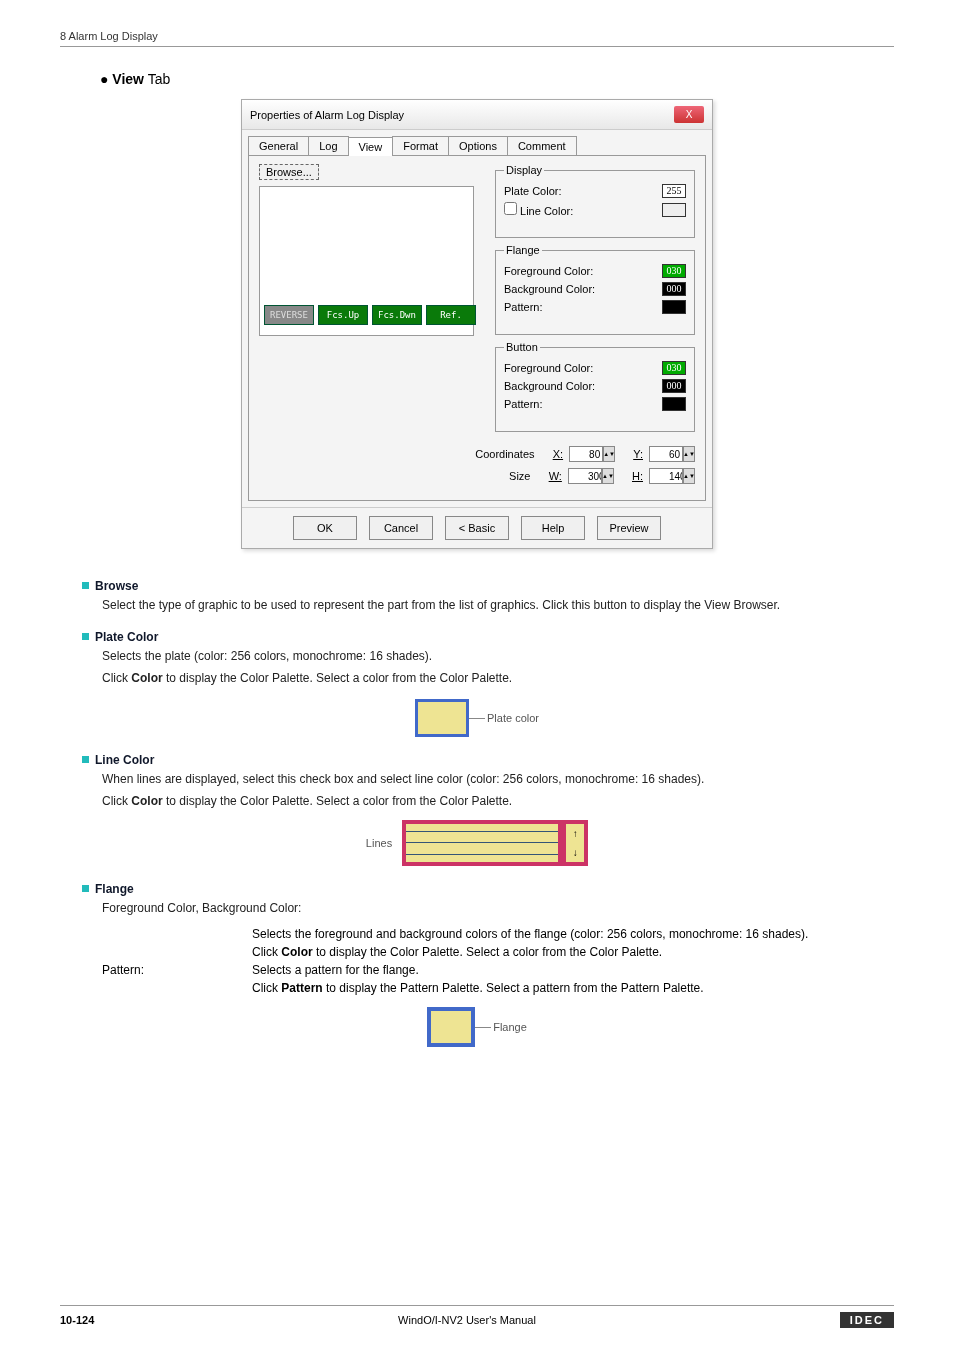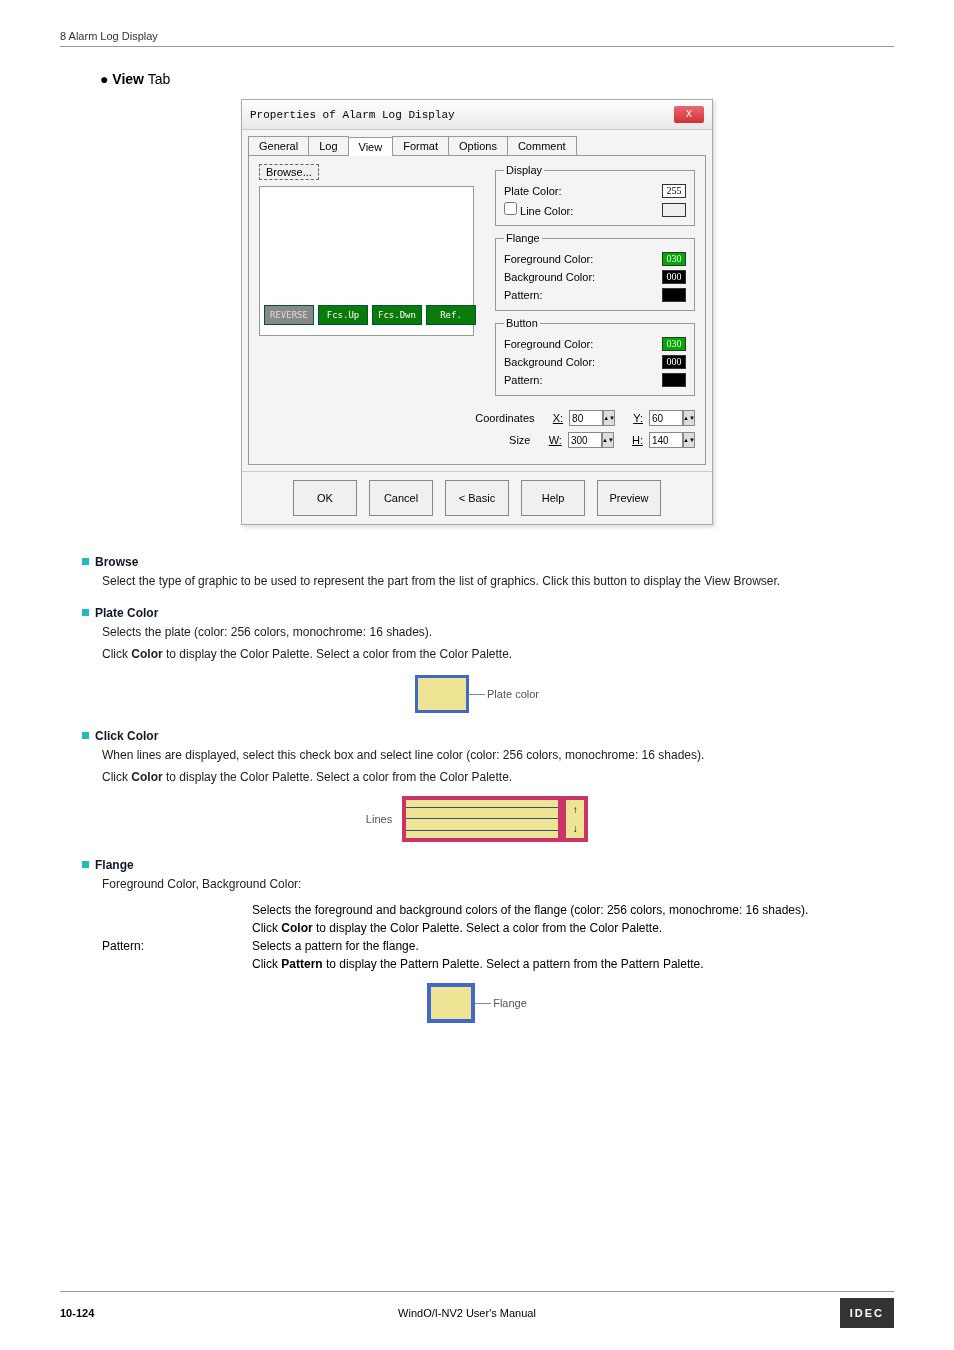--- a/index.html
+++ b/index.html
@@ -4,72 +4,72 @@
 <style>
   * { box-sizing: border-box; margin: 0; padding: 0; }
   body { width: 954px; height: 1350px; background: #fff; font-family: Arial, sans-serif; font-size: 12px; color: #000; position: relative; }
   .page { padding: 30px 60px 0 60px; }
   .crumb { font-size: 11px; color: #333; border-bottom: 1px solid #999; padding-bottom: 4px; margin-bottom: 24px; }
   .section-title { font-size: 14px; font-weight: bold; margin-left: 40px; margin-bottom: 12px; }
   .section-title .dot { font-size: 14px; }
   .section-title .tab-word { font-weight: normal; }
   
   .dialog { width: 472px; margin: 0 auto 30px auto; background: #f4f4f4; border: 1px solid #aaa; position: relative; box-shadow: 2px 2px 4px rgba(0,0,0,0.15); }
-  .titlebar { background: linear-gradient(#fff,#e8e8e8); padding: 6px 8px; font-size: 11px; display: flex; justify-content: space-between; align-items: center; border-bottom: 1px solid #ccc; font-family: Liberation Mono, monospace; }
+  .titlebar { background: linear-gradient(#fff,#e8e8e8); padding: 6px 8px; font-size: 11px; display: flex; justify-content: space-between; align-items: center; border-bottom: 1px solid #ccc; }
   .close-x { background: #d9534f; background: linear-gradient(#e67,#c33); color: #fff; width: 30px; height: 17px; text-align: center; font-size: 10px; border-radius: 2px; line-height: 17px; }
   .tabs { display: flex; padding: 6px 6px 0 6px; gap: 0; font-size: 11px; }
   .tab { padding: 3px 10px; border: 1px solid #999; border-bottom: none; background: #f4f4f4; margin-right: -1px; }
   .tab.active { background: #fff; position: relative; top: 1px; }
   .tabbody { border: 1px solid #999; margin: 0 6px 6px 6px; background: #f4f4f4; padding: 8px 10px 10px 10px; }
   .upper { display: flex; gap: 8px; }
   .leftcol { flex: 1; }
   .browse-btn { font-size: 11px; padding: 1px 6px; border: 1px dashed #666; background: #f0f0f0; }
   .preview-screen { margin-top: 6px; width: 215px; height: 150px; background: #fff; border: 1px solid #999; position: relative; }
   .toolbar-row { position: absolute; bottom: 10px; left: 4px; display: flex; gap: 4px; }
   .tb-btn { width: 50px; height: 20px; background: #0a7a0a; color: #fff; font-family: monospace; font-size: 9px; display: flex; align-items: center; justify-content: center; border: 1px solid #053; }
   .tb-btn.rev { background: #888; color: #ddd; }
   .rightcol { width: 200px; display: flex; flex-direction: column; gap: 6px; }
-  fieldset.grp { border: 1px solid #999; padding: 4px 8px 8px 8px; font-size: 11px; }
+  fieldset.grp { border: 1px solid #999; padding: 4px 8px 20px 8px; font-size: 11px; }
   fieldset.grp legend { font-size: 11px; padding: 0 2px; }
   .row { display: flex; align-items: center; justify-content: space-between; margin-top: 4px; }
   .swatch { width: 24px; height: 14px; border: 1px solid #333; display: inline-block; text-align: center; font-size: 10px; line-height: 12px; font-family: Liberation Serif, serif; }
   .sw-255 { background: #fff; color: #000; }
   .sw-blank { background: #eee; }
   .sw-030 { background: #0a0; color: #fff; text-align: center; }
   .sw-000 { background: #000; color: #fff; }
   .sw-solid { background: #000; }
   .coords { margin-top: 14px; font-size: 11px; }
   .coords .line { display: flex; justify-content: flex-end; gap: 6px; align-items: center; margin-bottom: 6px; }
   .coords label { text-decoration: underline; }
   .spin { display: inline-flex; align-items: center; }
-  .spin input { width: 34px; height: 16px; font-size: 10px; border: 1px solid #888; padding-left: 2px; }
+  .spin input { width: 34px; height: 16px; font-size: 10px; border: 1px solid #888; padding-left: 19px; }
   .spin .ar { width: 12px; height: 16px; background: #ddd; border: 1px solid #888; display: flex; flex-direction: column; font-size: 6px; line-height: 7px; align-items: center; justify-content: center; }
   .dlg-btns { display: flex; justify-content: center; gap: 12px; padding: 8px; border-top: 1px solid #ccc; }
-  .dlg-btn { width: 64px; height: 36px; font-size: 11px; background: #f0f0f0; border: 1px solid #888; }
+  .dlg-btn { width: 64px; height: 24px; font-size: 11px; background: #f0f0f0; border: 1px solid #888; }
   
   .sq-bullet { display: inline-block; width: 7px; height: 7px; background: #2aa; margin-right: 6px; position: relative; top: -1px; }
   .h3 { font-size: 12px; font-weight: bold; color: #0f172a; margin-top: 16px; margin-left: 22px; }
   .h3 .sq-bullet { background: #2bb; }
   .body-p { font-size: 12px; color: #222; margin: 4px 0 0 42px; line-height: 1.45; max-width: 810px; }
   .callout { display: flex; justify-content: center; margin: 12px 0; align-items: center; }
   .plate-demo { width: 54px; height: 38px; border: 3px solid #4169c9; background: #eee493; }
   .callout-label { font-size: 11px; color: #555; margin-left: 18px; position: relative; }
   .callout-label::before { content: ""; position: absolute; left: -18px; top: 50%; width: 16px; border-top: 1px solid #888; }
   .lines-demo-wrap { display: flex; justify-content: center; align-items: center; margin: 10px 0 6px 0; }
   .lines-label { font-size: 11px; color: #555; margin-right: 10px; position: relative; }
   .lines-demo { width: 160px; height: 46px; border: 4px solid #c36; background: #eee493; display: flex; flex-direction: column; justify-content: space-around; padding: 2px 0; }
   .lines-demo .l { height: 1px; background: #357; }
   .arrow-col { width: 26px; border-left: 4px solid #c36; border-top: 4px solid #c36; border-bottom: 4px solid #c36; border-right: 4px solid #c36; background: #eee493; height: 46px; display: flex; flex-direction: column; align-items: center; justify-content: space-around; font-size: 10px; }
   .flange-desc { display: grid; grid-template-columns: 150px 1fr; gap: 4px 0; margin: 10px 0 0 42px; font-size: 12px; }
   .flange-desc .lbl { }
   .flange-demo { width: 48px; height: 40px; border: 4px solid #4169c9; background: #eee493; }
   
   .footer { position: absolute; bottom: 22px; left: 60px; right: 60px; border-top: 1px solid #999; padding-top: 6px; display: flex; justify-content: space-between; font-size: 11px; align-items: center; }
   .footer .pg { font-weight: bold; }
-  .idec { background: #333; color: #fff; padding: 9px 10px; font-weight: bold; font-size: 11px; letter-spacing: 2px; }
+  .idec { background: #333; color: #fff; padding: 2px 10px; font-weight: bold; font-size: 11px; letter-spacing: 2px; }
 </style>
 </head>
 <body>
 
 <div class="page">
   <div class="crumb">8 Alarm Log Display</div>
 
   <div class="section-title">
     <span class="dot">●</span>
     <b>View</b><span class="tab-word"> Tab</span>
@@ -189,21 +189,21 @@
   <p class="body-p">Select the type of graphic to be used to represent the part from the list of graphics. Click this button to display the View Browser.</p>
 
   <div class="h3"><span class="sq-bullet"></span><span>Plate Color</span></div>
   <p class="body-p">Selects the plate (color: 256 colors, monochrome: 16 shades).</p>
   <p class="body-p"><span>Click </span><b>Color</b><span> to display the Color Palette. Select a color from the Color Palette.</span></p>
   <div class="callout">
     <div class="plate-demo"></div>
     <span class="callout-label">Plate color</span>
   </div>
 
-  <div class="h3"><span class="sq-bullet"></span><span>Click Color</span></div>
+  <div class="h3"><span class="sq-bullet"></span><span>Line Color</span></div>
   <p class="body-p">When lines are displayed, select this check box and select line color (color: 256 colors, monochrome: 16 shades).</p>
   <p class="body-p"><span>Click </span><b>Color</b><span> to display the Color Palette. Select a color from the Color Palette.</span></p>
   <div class="lines-demo-wrap">
     <span class="lines-label">Lines</span>
     <div class="lines-demo">
       <div class="l"></div>
         <div class="l"></div>
         <div class="l"></div>
     </div>
     <div class="arrow-col">

